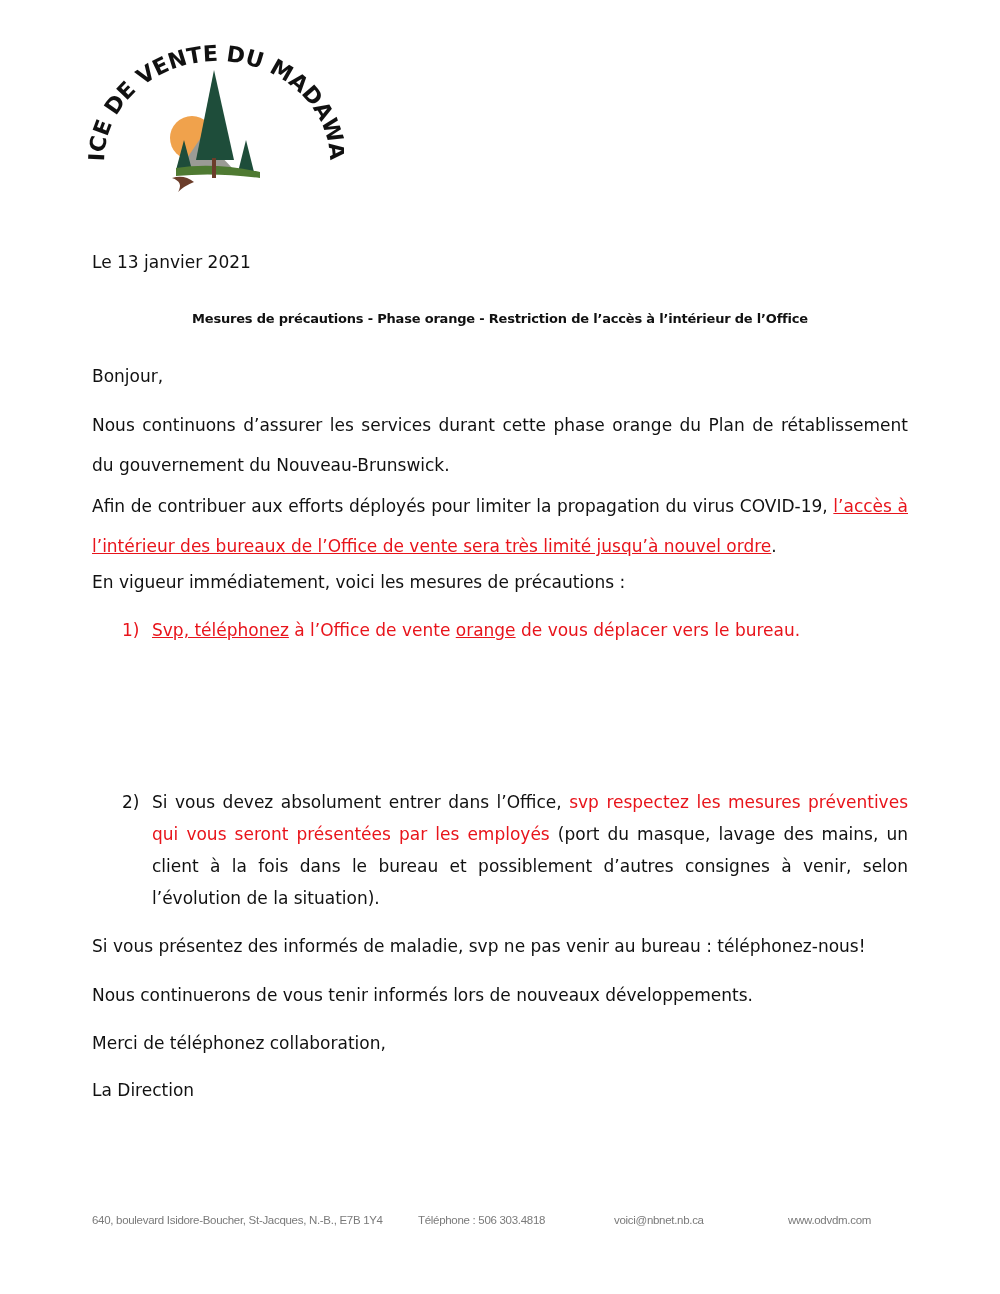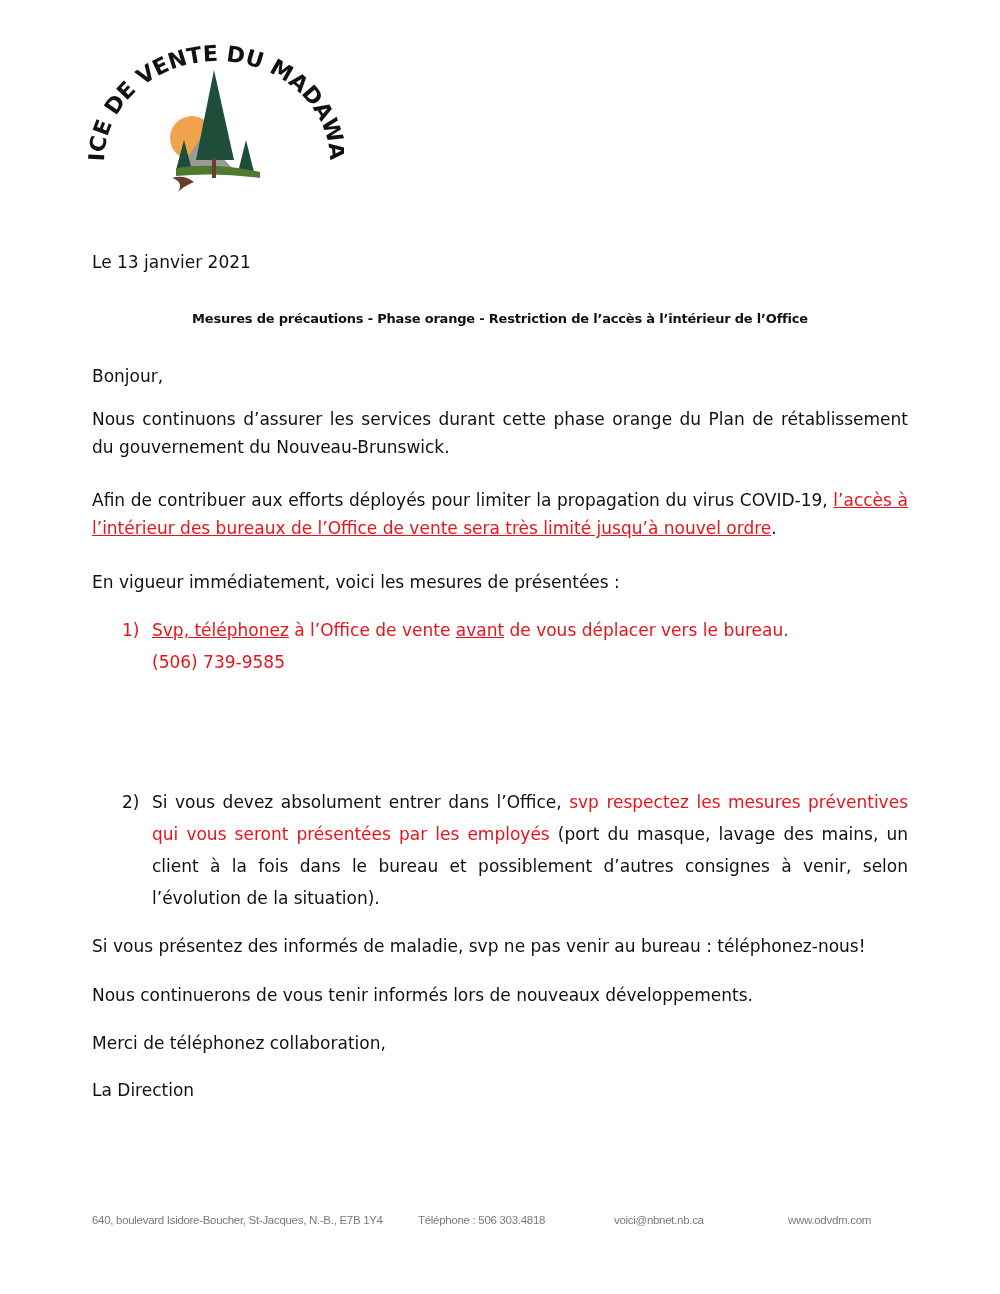--- a/index.html
+++ b/index.html
@@ -3,21 +3,21 @@
   <meta charset="utf-8">
   <style>
     html, body { margin: 0; padding: 0; background: #ffffff; }
     body { width: 1000px; height: 1294px; position: relative; overflow: hidden;
       font-family: "DejaVu Sans", sans-serif; color: #111; }
     .logo { position: absolute; left: 84px; top: 40px; width: 260px; height: 160px; }
     .text { position: absolute; left: 92px; font-size: 17px; line-height: 32px; }
     .date { top: 246px; text-align: right; }
     .subject { position: absolute; top: 303px; left: 0; width: 1000px; text-align: center;
       font-size: 13px; font-weight: bold; line-height: 32px; letter-spacing: -0.2px; }
-    .p { position: absolute; left: 92px; width: 816px; font-size: 17px; line-height: 28px;
+    .p { position: absolute; left: 92px; width: 816px; font-size: 17px; line-height: 40px;
       text-align: justify; }
     .red { color: #e8141b; }
     .u { text-decoration: underline; }
     .link { color: #1a0dab; text-decoration: underline; cursor: pointer; }
     .li { position: absolute; left: 122px; width: 786px; font-size: 17px; line-height: 32px; }
     .li .num { position: absolute; left: 0; top: 0; }
     .li .body { margin-left: 30px; text-align: justify; }
     .footer { position: absolute; top: 1214px; font-family: Liberation Sans, sans-serif;
       font-size: 11.5px; color: #7a7a7a; letter-spacing: -0.3px; }
   </style>
@@ -46,27 +46,26 @@
 <div class="text date">Le 13 janvier 2021</div>
 
 <div class="subject">Mesures de précautions - Phase orange - Restriction de l’accès à l’intérieur de l’Office</div>
 
 <div class="text" style="top:360px">Bonjour,</div>
 
 <div class="p" style="top:405px">Nous continuons d’assurer les services durant cette phase orange du Plan de rétablissement du gouvernement du Nouveau-Brunswick.</div>
 
 <div class="p" style="top:486px"><span>Afin de contribuer aux efforts déployés pour limiter la propagation du virus COVID-19, </span><span class="red u">l’accès à l’intérieur des bureaux de l’Office de vente sera très limité jusqu’à nouvel ordre</span><span>.</span></div>
 
-<div class="text" style="top:566px">En vigueur immédiatement, voici les mesures de présentées :</div>
+<div class="text" style="top:566px">En vigueur immédiatement, voici les mesures de précautions :</div>
 
 <div class="li" style="top:614px">
   <span class="num red">1)</span>
   <div class="body">
-    <div class="red"><span class="u">Svp, téléphonez</span><span> à l’Office de vente </span><span class="u">avant</span><span> de vous déplacer vers le bureau.</span></div>
-    <div class="red">(506) 739-9585</div>
+    <div class="red"><span class="u">Svp, téléphonez</span><span> à l’Office de vente </span><span class="u">orange</span><span> de vous déplacer vers le bureau.</span></div>
   </div>
 </div>
 
 <div class="li" style="top:786px">
   <span class="num">2)</span>
   <div class="body"><span>Si vous devez absolument entrer dans l’Office, </span><span class="red">svp respectez les mesures préventives qui vous seront présentées par les employés</span><span> (port du masque, lavage des mains, un client à la fois dans le bureau et possiblement d’autres consignes à venir, selon l’évolution de la situation).</span></div>
 </div>
 
 <div class="text" style="top:930px">Si vous présentez des informés de maladie, svp ne pas venir au bureau : téléphonez-nous!</div>
 <div class="text" style="top:979px">Nous continuerons de vous tenir informés lors de nouveaux développements.</div>

